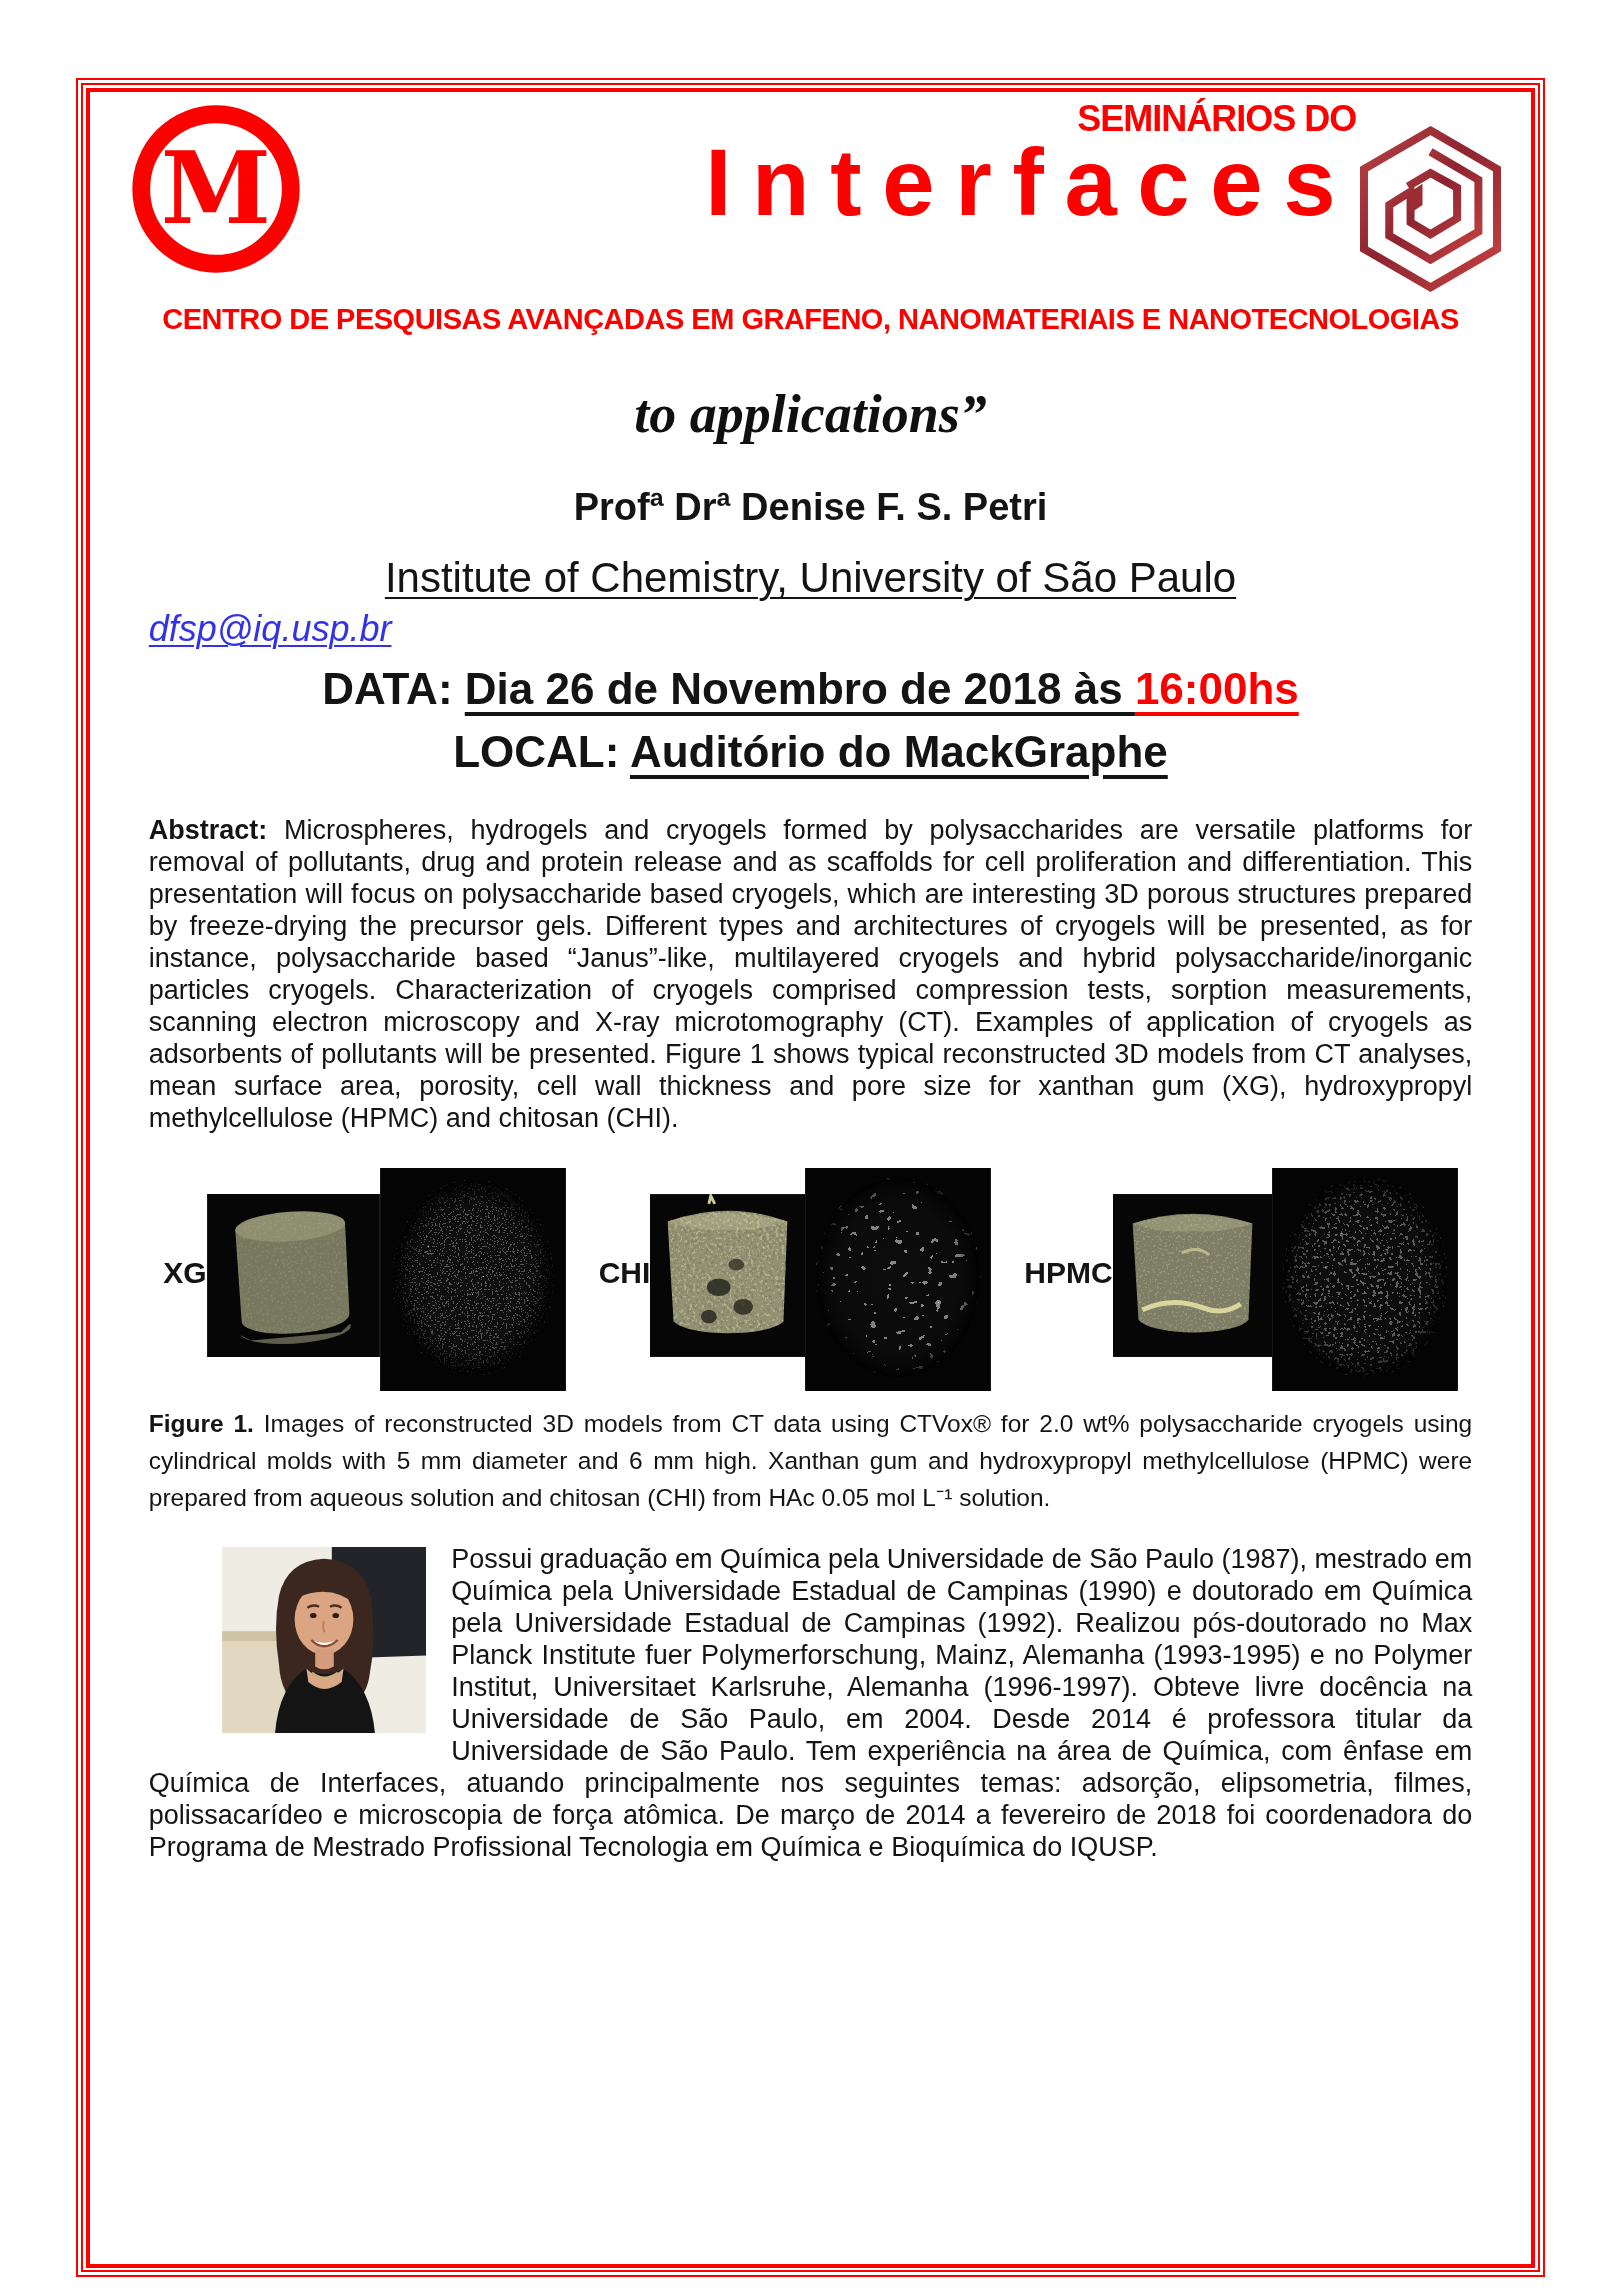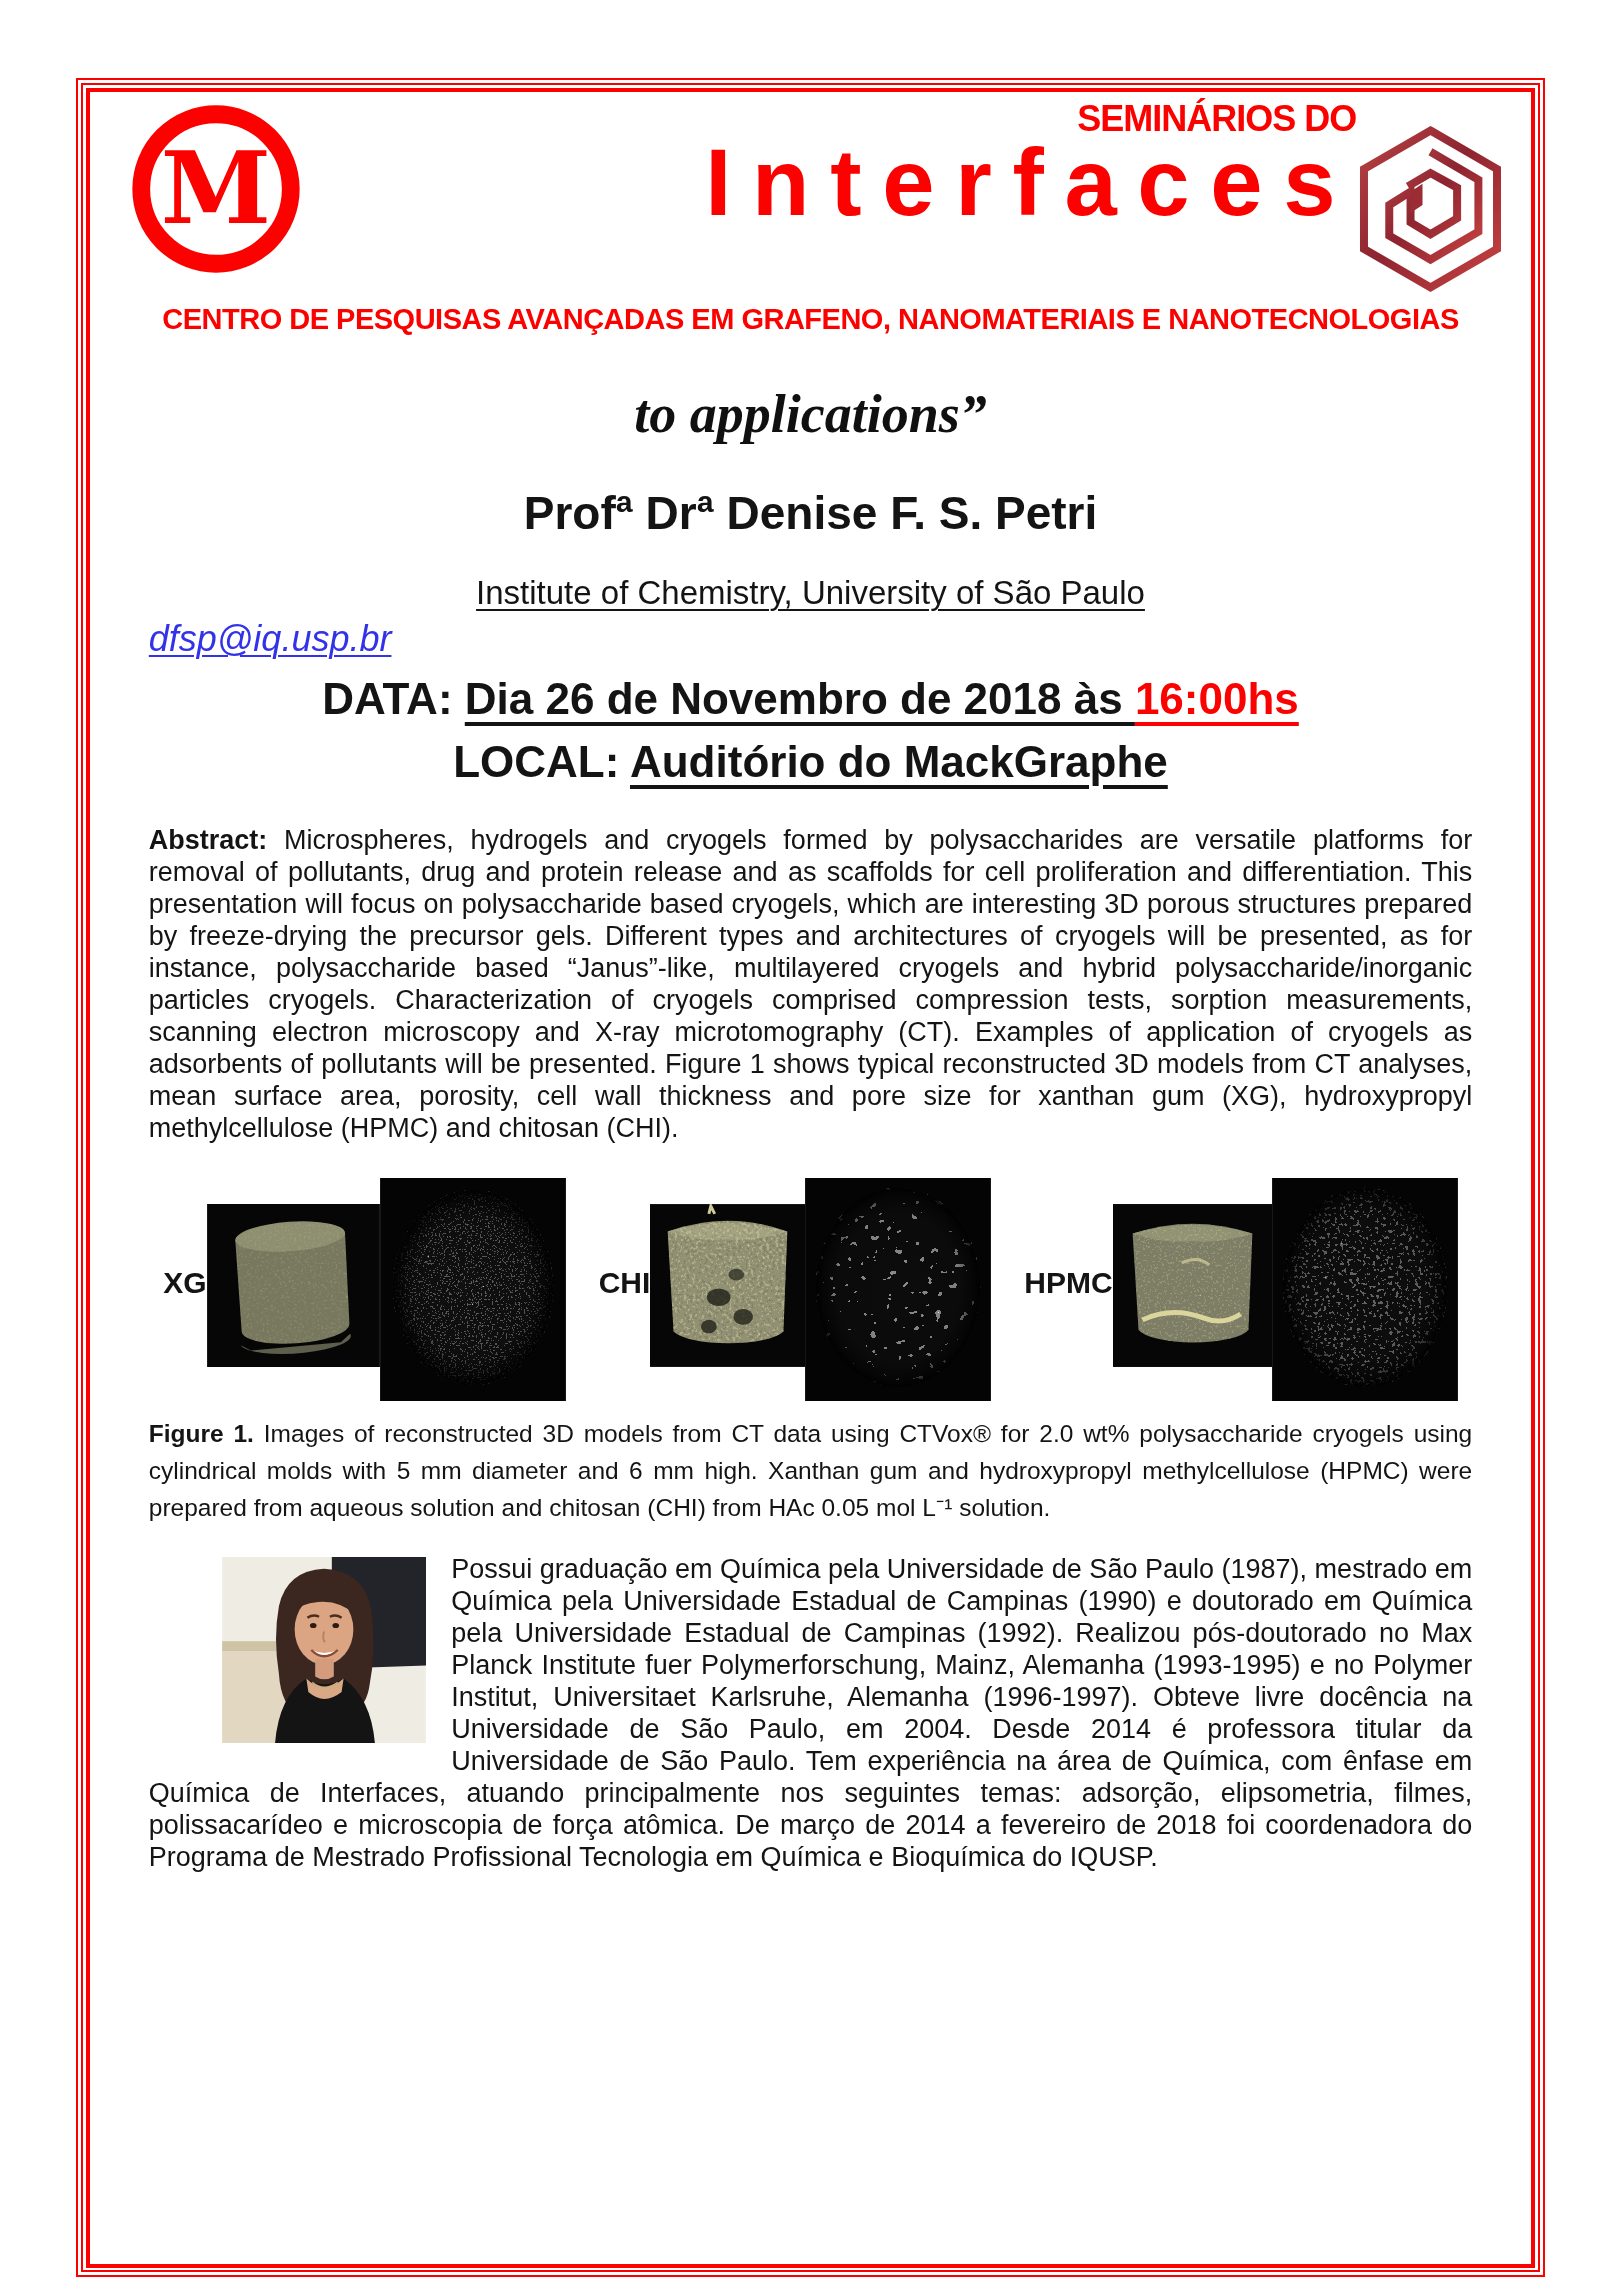--- a/index.html
+++ b/index.html
@@ -14,22 +14,22 @@
   .header-row{display:flex;align-items:flex-start;margin:2px -35px 0 -35px;}
   .m-emblem{width:178px;height:178px;margin-left:13.7px;flex:0 0 auto;}
   .header-center{flex:1 1 auto;text-align:right;padding-top:0;}
   .seminar{color:#fb0200;font-weight:bold;font-size:36px;line-height:1.05;letter-spacing:-1px;}
   .brand{color:#fb0200;font-weight:bold;font-size:94px;line-height:0.98;letter-spacing:0.22em;white-space:nowrap;}
   .hex-logo{width:149px;height:176px;margin-top:21.6px;margin-right:2px;flex:0 0 auto;}
   .centro{ text-align:center;color:#fb0200;font-weight:bold;font-size:29px;letter-spacing:-0.5px;margin-top:5.9px;}
 
   .talk-title{text-align:center;font-family:"Liberation Serif",serif;font-style:italic;font-weight:bold;
     font-size:54px;line-height:1.3;margin-top:43px;color:#101010;}
-  .speaker{text-align:center;font-size:46px;font-weight:bold;margin-top:37px;}
-  .affil{text-align:center;font-size:33px;margin-top:34px;}
+  .speaker{text-align:center;font-size:38px;font-weight:bold;margin-top:37px;}
+  .affil{text-align:center;font-size:42px;margin-top:25px;}
   .affil span{text-decoration:underline;text-decoration-thickness:2px;text-underline-offset:4.9px;}
   .email-line{text-align:left;font-size:36px;margin-top:5.9px;}
   .email-line a{color:#3232e8;font-style:italic;text-decoration:underline;text-decoration-thickness:2px;text-underline-offset:3.9px;}
   .evt{text-align:center;font-size:44px;font-weight:bold;line-height:1.42;margin-top:7.8px;}
   .u-blk{text-decoration:underline;text-decoration-thickness:3.9px;text-underline-offset:7.8px;}
   .u-red{color:#fb0200;text-decoration:underline;text-decoration-thickness:3.9px;text-underline-offset:7.8px;}
 
   .abstract{margin-top:31px;font-size:27px;line-height:32px;text-align:justify;}
   .b{font-weight:bold;}
 

